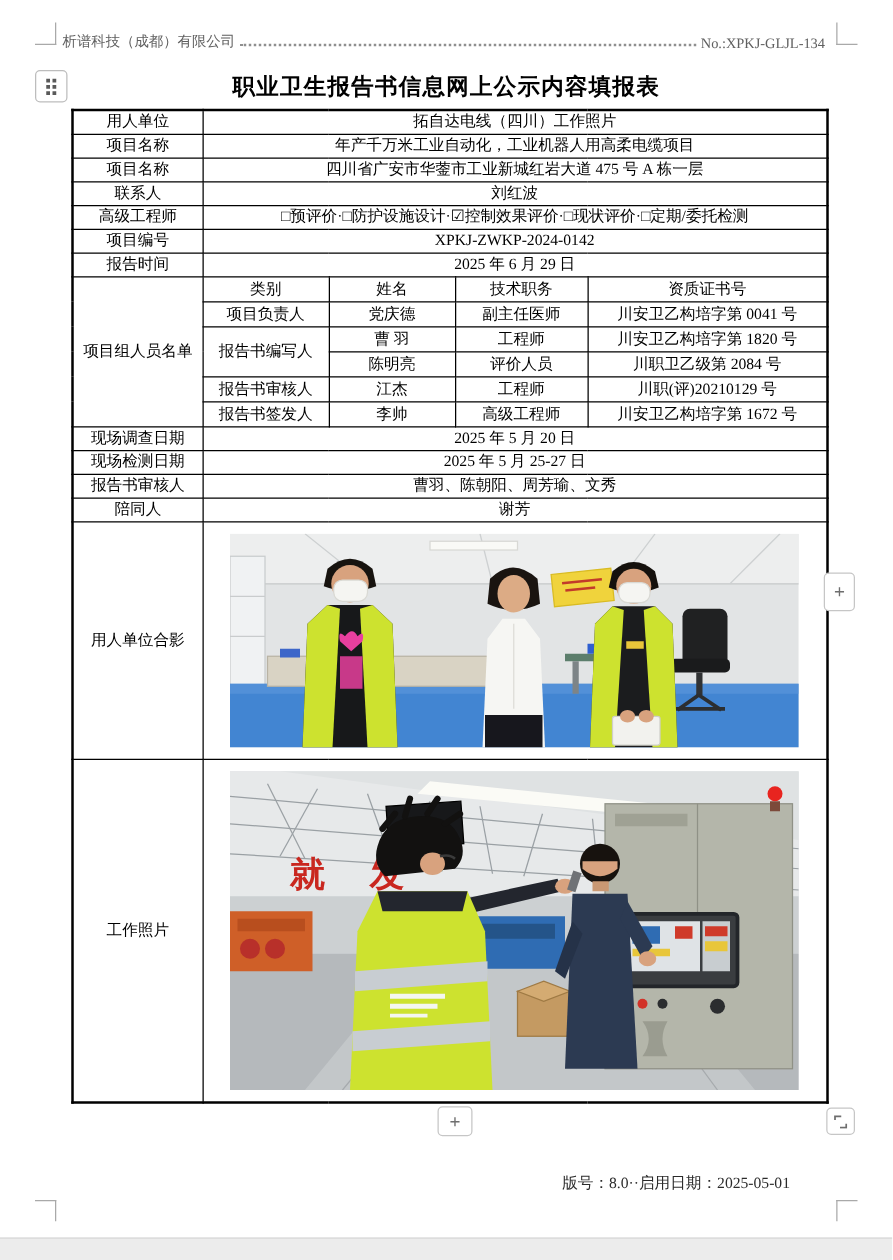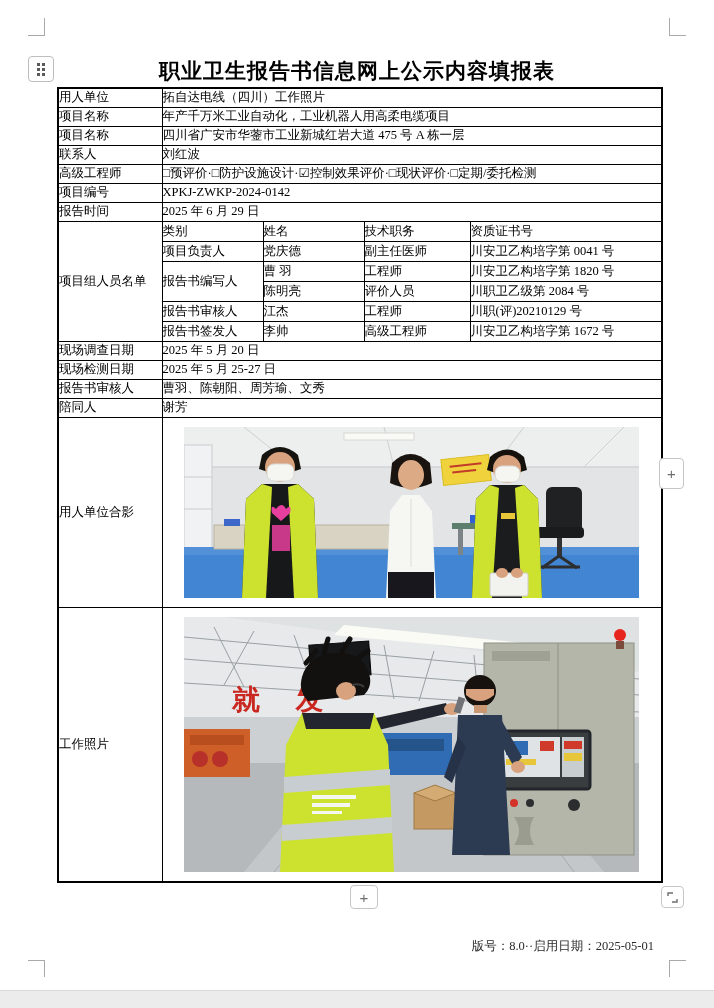--- a/index.html
+++ b/index.html
@@ -13,57 +13,62 @@
   .hdr .no{white-space:nowrap;}
   
   .mark{position:absolute;background:#a9a9a9;}
   
   .handle{position:absolute;left:28px;top:56px;width:24px;height:24px;border:1px solid #bdbdbd;
           border-radius:4px;background:#fff;display:flex;align-items:center;justify-content:center;cursor:move;}
   .dots{display:grid;grid-template-columns:3px 3px;grid-gap:2px;}
   .dots i{width:3px;height:3px;background:#5a5a5a;display:block;}
   
   .title{position:absolute;left:0;top:57px;width:714px;text-align:center;
-         font-family:"Liberation Sans",sans-serif;font-weight:700;font-size:21px;letter-spacing:1px;}
+         font-family:"Liberation Sans",sans-serif;font-weight:700;font-size:18px;letter-spacing:1px;}
   
   table.main{position:absolute;left:57px;top:87px;width:604px;border-collapse:collapse;
              table-layout:fixed;font-size:12.5px;}
   table.main{border:2px solid #000;}
-  table.main td{border:1px solid #000;vertical-align:middle;
+  table.main td{border:1px solid #000;text-align:center;vertical-align:middle;
                 padding:0 0;overflow:hidden;white-space:nowrap;}
   tr.r19{height:19px;} tr.r20{height:20px;}
   tr.photo1{height:190px;} tr.photo2{height:273px;}
   td.photo-cell{padding:0;}
   .ph{display:block;margin:9px auto 9px auto;}
   
   .fbtn{position:absolute;border:1px solid #c6c6c6;border-radius:4px;background:#fff;color:#6e6e6e;
         display:flex;align-items:center;justify-content:center;font-family:"Liberation Sans",sans-serif;
         font-size:15px;line-height:1;cursor:pointer;}
   .plus-right{left:659px;top:458px;width:23px;height:29px;}
   .plus-bottom{left:350px;top:885px;width:26px;height:22px;}
   .expand{left:661px;top:886px;width:21px;height:20px;}
   
-  .ftr{position:absolute;right:60px;top:938px;font-size:12.5px;color:#2b2b2b;}
+  .ftr{position:absolute;right:82px;top:938px;font-size:12.5px;color:#2b2b2b;}
   .bottom-strip{position:absolute;left:0;bottom:0;width:714px;height:17px;background:#ececec;
                 border-top:1px solid #d8d8d8;}
 </style>
 </head>
 <body>
 
 <div class="page">
 
   <div class="mark" style="left:44px;top:18px;width:1px;height:18px;"></div>
   <div class="mark" style="left:28px;top:35px;width:17px;height:1px;"></div>
   <div class="mark" style="left:669px;top:18px;width:1px;height:18px;"></div>
   <div class="mark" style="left:669px;top:35px;width:17px;height:1px;"></div>
   <div class="mark" style="left:44px;top:960px;width:1px;height:17px;"></div>
   <div class="mark" style="left:28px;top:960px;width:17px;height:1px;"></div>
   <div class="mark" style="left:669px;top:960px;width:1px;height:17px;"></div>
   <div class="mark" style="left:669px;top:960px;width:17px;height:1px;"></div>
 
+  <div class="hdr">
+    <span class="co">析谱科技（成都）有限公司</span>
+    <span class="leader"></span>
+    <span class="no">No.:XPKJ-GLJL-134</span>
+  </div>
 
   <div class="handle">
     <span class="dots">
         <i></i>
         <i></i>
         <i></i>
         <i></i>
         <i></i>
         <i></i>
       </span>

